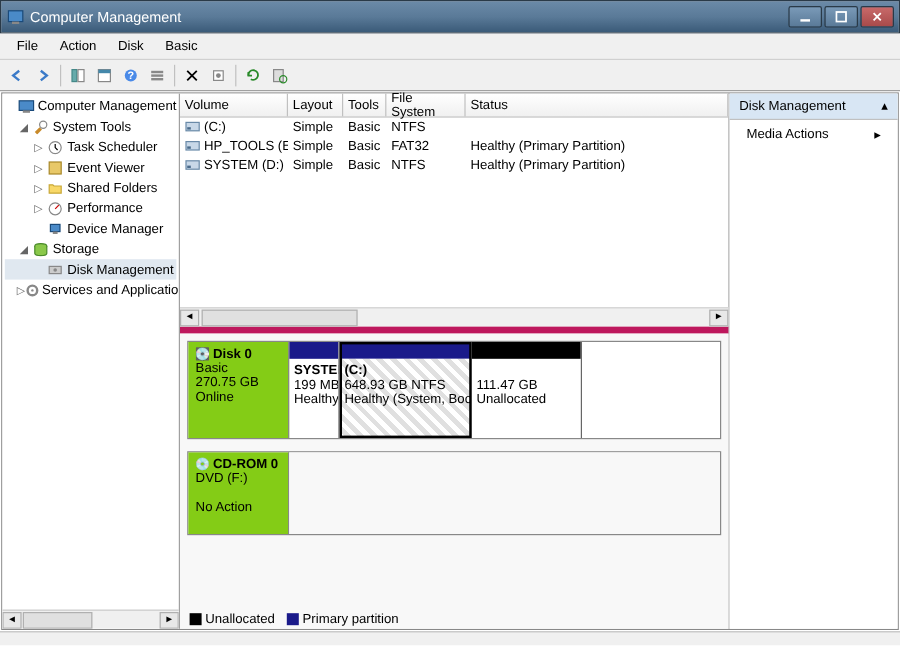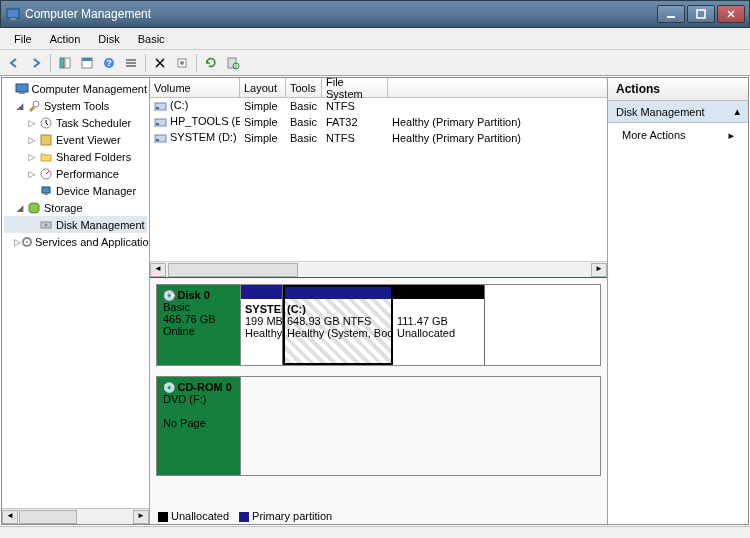--- a/index.html
+++ b/index.html
@@ -17,33 +17,33 @@
 .tbsep { width: 1px; height: 18px; background: #c0c0c0; margin: 0 2px; }
 .mainarea { display: flex; height: 448px; border: 1px solid #888; margin: 1px; }
 .leftpane { width: 148px; border-right: 1px solid #a0a0a0; background: #fff; overflow: hidden; display: flex; flex-direction: column; }
 .tree { flex: 1; padding: 2px; overflow: hidden; }
 .treenode { display: flex; align-items: center; height: 17px; white-space: nowrap; cursor: pointer; }
 .treenode.sel { background: #e0e8f0; }
 .treenode .expander { width: 12px; text-align: center; color: #666; font-size: 9px; }
 .treenode .nicon { width: 16px; height: 14px; display: inline-flex; align-items: center; justify-content: center; margin-right: 2px; }
 .treenode .label { font-size: 11px; }
 .centerpane { flex: 1; display: flex; flex-direction: column; border-right: 1px solid #a0a0a0; }
-.vollist { height: 200px; border-bottom: 1px solid #be185d; display: flex; flex-direction: column; }
+.vollist { height: 200px; border-bottom: 6px solid #be185d; display: flex; flex-direction: column; }
 .volheader { display: flex; height: 20px; background: linear-gradient(#fff, #f0f0f0); border-bottom: 1px solid #c0c0c0; }
 .volheader .col { border-right: 1px solid #c0c0c0; padding: 2px 4px; font-size: 11px; display: flex; align-items: center; }
 .volrows { flex: 1; }
 .volrow { display: flex; height: 16px; align-items: center; }
 .volrow .cell { padding: 0 4px; font-size: 11px; white-space: nowrap; overflow: hidden; }
 .vicon { width: 14px; height: 12px; display: inline-block; margin-right: 2px; vertical-align: middle; }
 .hscroll { height: 16px; background: #f0f0f0; display: flex; align-items: center; border-top: 1px solid #d0d0d0; }
 .hscroll .arrow { width: 16px; height: 14px; background: #e8e8e8; border: 1px solid #b0b0b0; text-align: center; font-size: 8px; cursor: pointer; }
 .hscroll .thumb { height: 14px; background: #e0e0e0; border: 1px solid #b0b0b0; margin: 0 2px; }
 .diskmap { flex: 1; background: #f8f8f8; padding: 6px; overflow: hidden; position: relative; }
 .diskrow { display: flex; margin-bottom: 10px; border: 1px solid #888; background: #fff; }
-.diskinfo { width: 84px; padding: 4px 6px; border-right: 1px solid #888; background: #15803d; font-size: 11px; }
+.diskinfo { width: 84px; padding: 4px 6px; border-right: 1px solid #888; background: #84cc16; font-size: 11px; }
 .diskinfo .dname { font-weight: bold; }
 .diskinfo .dicn { font-size: 10px; display: inline-block; margin-right: 2px; }
 .partitions { flex: 1; display: flex; }
 .partition { border-right: 1px solid #666; padding: 0; display: flex; flex-direction: column; overflow: hidden; font-size: 11px; }
 .partition .hdr { height: 14px; background: #1a1a8a; }
 .partition .hdr.unalloc { background: #000; }
 .partition .body { padding: 4px; flex: 1; white-space: nowrap; overflow: hidden; }
 .partition.active { outline: 2px solid #000; outline-offset: -2px; }
 .partition.active .body { background: repeating-linear-gradient(45deg, #fff, #fff 4px, #e0e0e0 4px, #e0e0e0 8px); }
 .legend { position: absolute; bottom: 2px; left: 8px; font-size: 11px; display: flex; gap: 10px; }
@@ -270,20 +270,21 @@
     </div>
   </div>
 
   <div class="centerpane">
     <div class="vollist">
       <div class="volheader">
         <div class="col" style="width:90px">Volume</div>
         <div class="col" style="width:46px">Layout</div>
         <div class="col" style="width:36px">Tools</div>
         <div class="col" style="width:66px">File System</div>
+        <div class="col" style="flex:1">Status</div>
       </div>
       <div class="volrows" id="volrows">
           <div class="volrow">
             <div class="cell" style="width:90px"><span class="vicon"><svg width="14" height="11">
                   <rect x="1" y="2" width="11" height="7" fill="#c8d8e8" stroke="#6a8aa8"></rect>
                   <rect x="2" y="6" width="3" height="2" fill="#4a6a8a"></rect>
                 </svg></span>(C:)</div>
             <div class="cell" style="width:46px">Simple</div>
             <div class="cell" style="width:36px">Basic</div>
             <div class="cell" style="width:66px">NTFS</div>
@@ -315,61 +316,60 @@
         <div style="flex:1"></div>
         <div class="arrow">►</div>
       </div>
     </div>
 
     <div class="diskmap">
       <div class="diskrow" style="height:82px">
         <div class="diskinfo">
           <span class="dicn">💽</span><span class="dname">Disk 0</span><br>
           <span>Basic</span><br>
-          <span>465.76 GB</span><br>
+          <span>270.75 GB</span><br>
           <span>Online</span>
         </div>
         <div class="partitions">
           <div class="partition" style="width:42px">
             <div class="hdr"></div>
             <div class="body"><b>SYSTEM</b><br><span>199 MB</span><br><span>Healthy</span></div>
           </div>
           <div class="partition active" style="width:110px">
             <div class="hdr"></div>
             <div class="body"><b>(C:)</b><br><span>648.93 GB NTFS</span><br><span>Healthy (System, Boot</span></div>
           </div>
           <div class="partition" style="width:92px">
             <div class="hdr unalloc"></div>
             <div class="body"><b></b><br><span>111.47 GB</span><br><span>Unallocated</span></div>
           </div>
         </div>
       </div>
 
-      <div class="diskrow" style="height:100px">
+      <div class="diskrow" style="height:70px">
         <div class="diskinfo">
           <span class="dicn">💿</span><span class="dname">CD-ROM 0</span><br>
           <span>DVD (F:)</span><br><br>
-          <span>No Page</span>
+          <span>No Action</span>
         </div>
         <div class="partitions" style="background:#f8f8f8"></div>
       </div>
 
       <div class="legend">
         <span><span class="sw" style="background:#000"></span><span>Unallocated</span></span>
         <span><span class="sw" style="background:#1a1a8a"></span><span>Primary partition</span></span>
       </div>
     </div>
   </div>
 
   <div class="rightpane">
-    <div class="hdr">Actions</div>
     <div class="section">
       <span>Disk Management</span>
       <span>▴</span>
     </div>
     <div class="action">
-      <span>More Actions</span>
+      <span>Media Actions</span>
       <span>▸</span>
     </div>
   </div>
 </div>
 
 <div class="statusbar"></div>
 
 </body></html>

